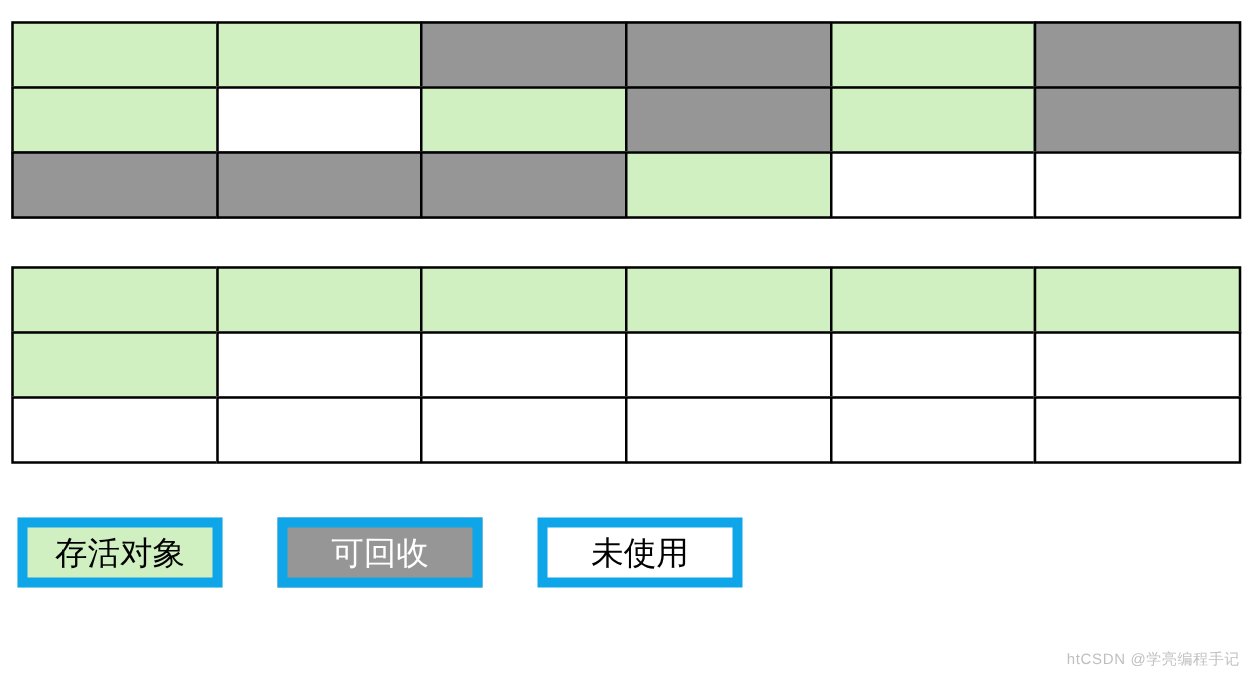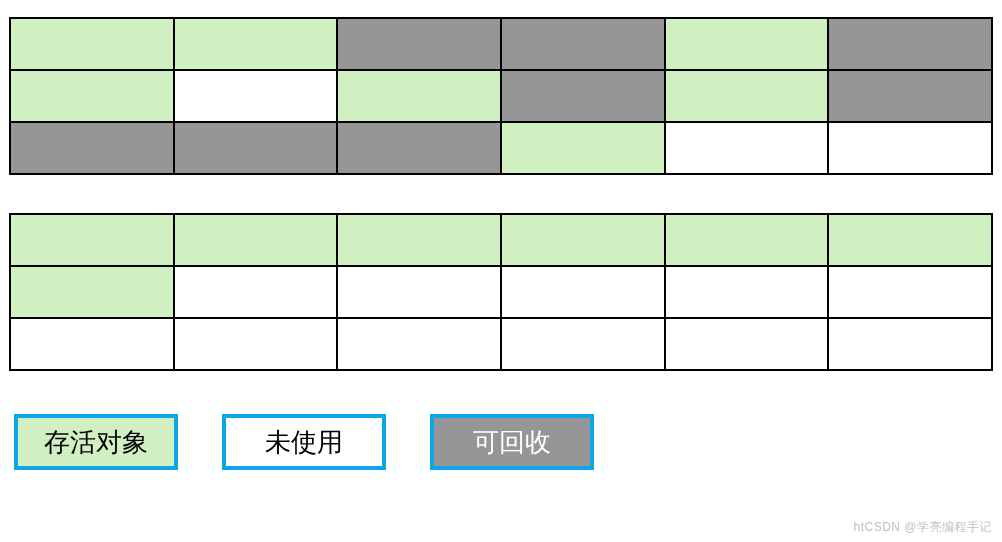--- a/index.html
+++ b/index.html
@@ -28,21 +28,21 @@
       display: flex;
       gap: 44px;
       align-items: center;
       margin-top: 44px;
       padding-left: 4px;
     }
     .legend-item {
       display: flex;
       align-items: center;
       justify-content: center;
-      border: 4px solid #0ea5e9;
+      border: 8px solid #0ea5e9;
       height: 56px;
       width: 164px;
       font-size: 26px;
     }
     .legend-item.recyclable { color: #fff; }
     .watermark {
       position: absolute;
       bottom: 6px;
       right: 10px;
       font-size: 12px;
@@ -93,21 +93,21 @@
     <div class="cell unused"></div>
     <div class="cell unused"></div>
     <div class="cell unused"></div>
     <div class="cell unused"></div>
   </div>
 
 <div class="legend-row">
   <div class="legend-item alive">
     <span>存活对象</span>
   </div>
+  <div class="legend-item recyclable">
+    <span>可回收</span>
+  </div>
   <div class="legend-item unused">
     <span>未使用</span>
-  </div>
-  <div class="legend-item recyclable">
-    <span>可回收</span>
   </div>
 </div>
 
 <div class="watermark">htCSDN @学亮编程手记</div>
 
 </body></html>

